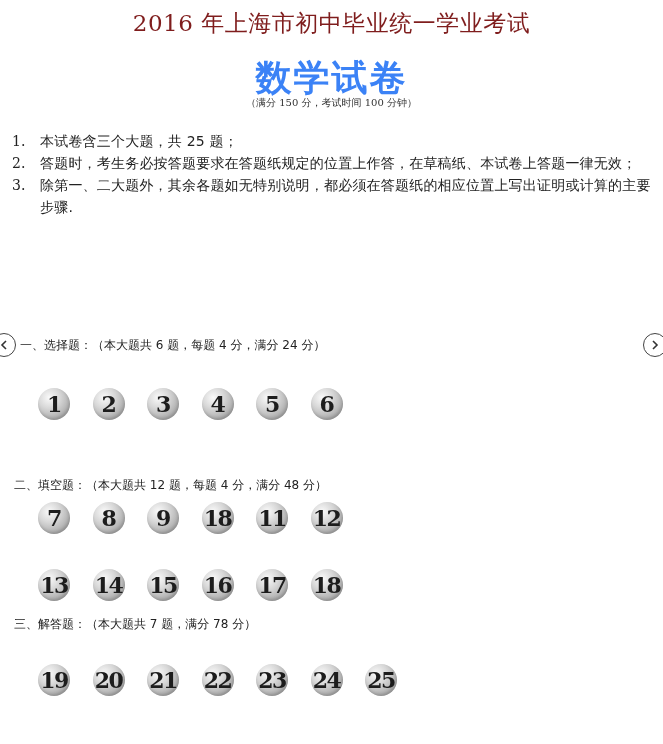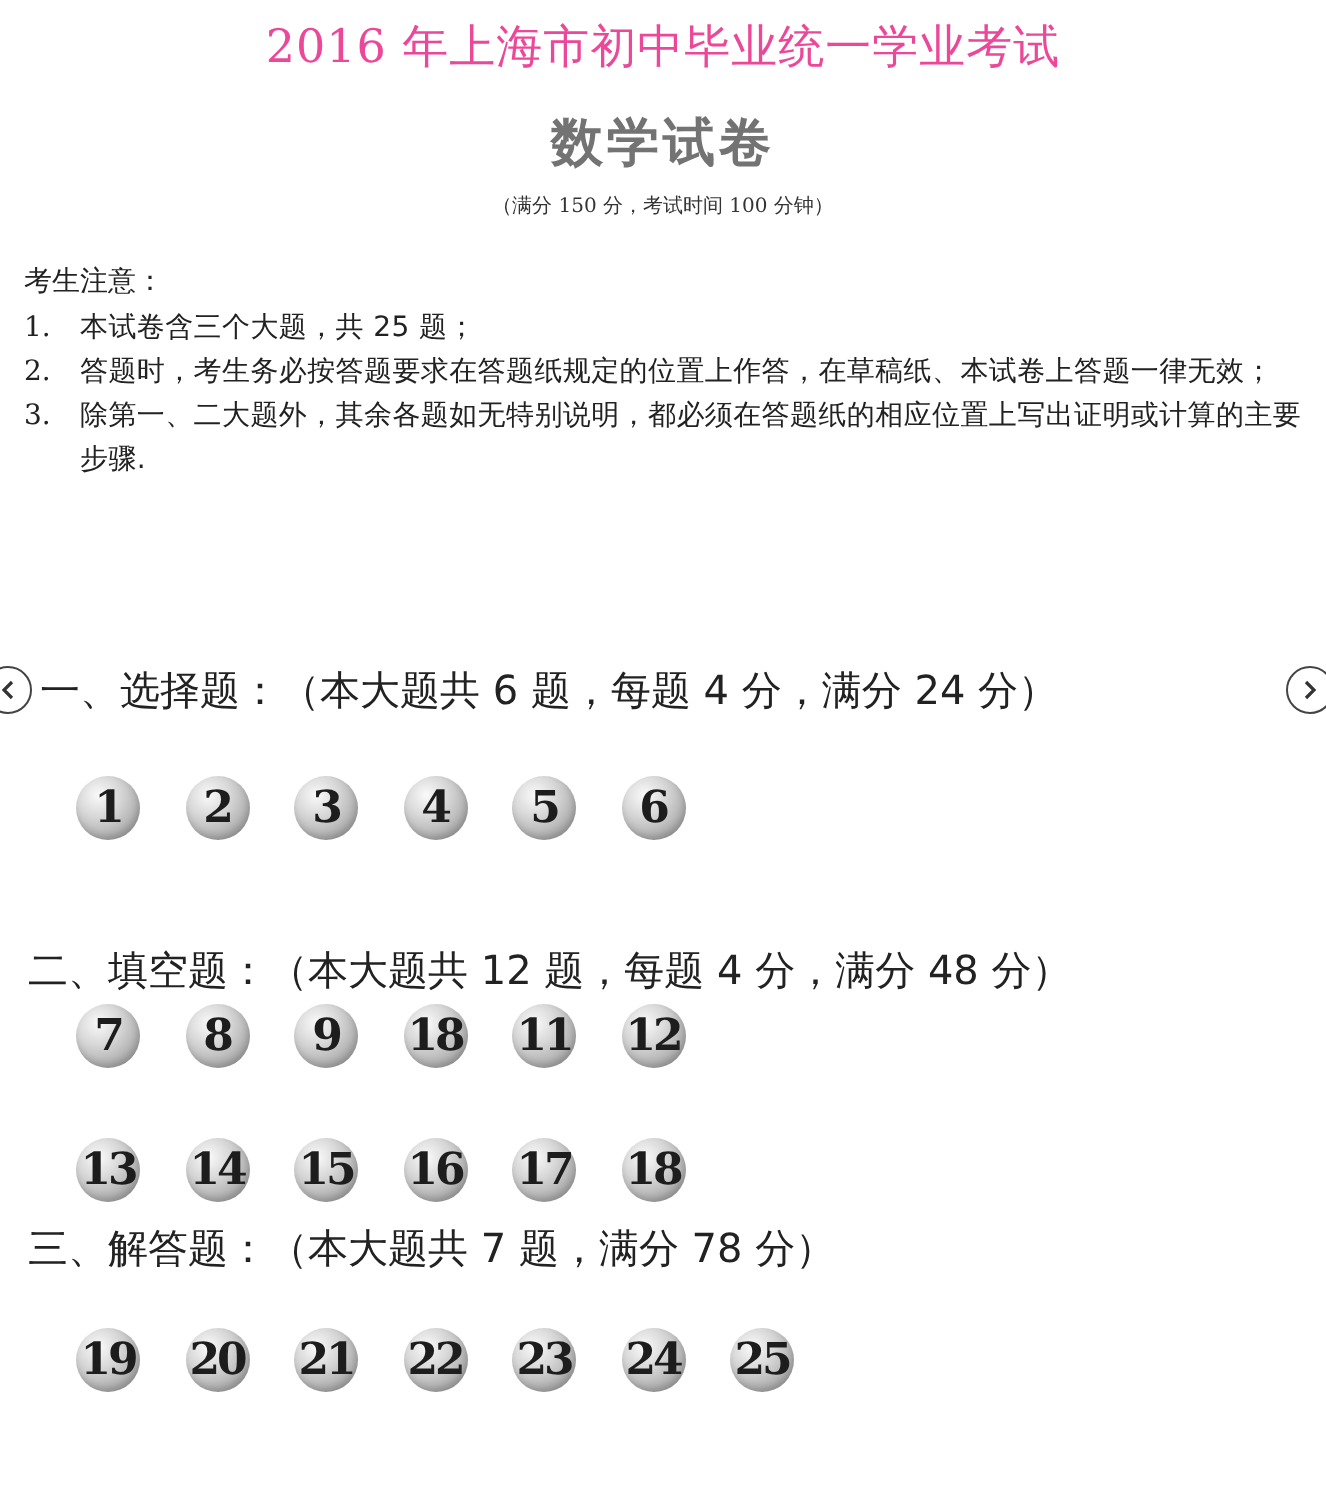--- a/index.html
+++ b/index.html
@@ -3,44 +3,44 @@
 <meta charset="utf-8">
 <style>
   html, body { margin: 0; padding: 0; }
   body {
     width: 663px; height: 744px; overflow: hidden; position: relative;
     background: #ffffff; color: #222;
     font-family: "DejaVu Serif", "Liberation Serif", serif;
   }
   .title {
     position: absolute; top: 8px; left: 0; width: 663px; text-align: center;
-    font-size: 23px; color: #ec4899; letter-spacing: 0.5px;
+    font-size: 23px; color: #7f1d1d; letter-spacing: 0.5px;
   }
   .subject {
     position: absolute; top: 54px; left: 0; width: 663px; text-align: center;
-    font-size: 26px; font-weight: bold; color: #737373;
+    font-size: 36px; font-weight: bold; color: #3b82f6;
     font-family: "DejaVu Sans", sans-serif; letter-spacing: 2px;
   }
   .score-line {
     position: absolute; top: 96px; left: 0; width: 663px; text-align: center;
     font-size: 10px; color: #333;
   }
   .notice {
     position: absolute; top: 130px; left: 12px; width: 645px;
     font-family: "DejaVu Sans", sans-serif; font-size: 14px; color: #222;
     line-height: 22px;
   }
   .notice .hd { margin-bottom: 1px; }
   .notice .item { display: flex; }
   .notice .num { width: 28px; flex: none; font-family: "DejaVu Serif", serif; }
   .notice .txt { flex: 1; letter-spacing: 0.2px; }
 
   .section-head {
     position: absolute; left: 0; width: 663px; height: 30px;
-    font-family: "DejaVu Sans", sans-serif; font-size: 20px; color: #222;
+    font-family: "DejaVu Sans", sans-serif; font-size: 12px; color: #222;
     line-height: 30px;
   }
   .section-head .label { position: absolute; left: 14px; }
   .s1 { top: 330px; }
   .s1 .label { left: 20px; }
   .s2 { top: 470px; }
   .s3 { top: 609px; }
 
   .nav-arrow {
     position: absolute; width: 24px; height: 24px; border: 1.5px solid #444;
@@ -67,21 +67,20 @@
   .r4 { top: 664px; }
 </style>
 </head>
 <body>
 
 <div class="title">2016 年上海市初中毕业统一学业考试</div>
 <div class="subject">数学试卷</div>
 <div class="score-line">（满分 150 分，考试时间 100 分钟）</div>
 
 <div class="notice">
-  <div class="hd">考生注意：</div>
   <div class="item">
     <span class="num">1.</span>
     <span class="txt">本试卷含三个大题，共 25 题；</span>
   </div>
   <div class="item">
     <span class="num">2.</span>
     <span class="txt">答题时，考生务必按答题要求在答题纸规定的位置上作答，在草稿纸、本试卷上答题一律无效；</span>
   </div>
   <div class="item">
     <span class="num">3.</span>

